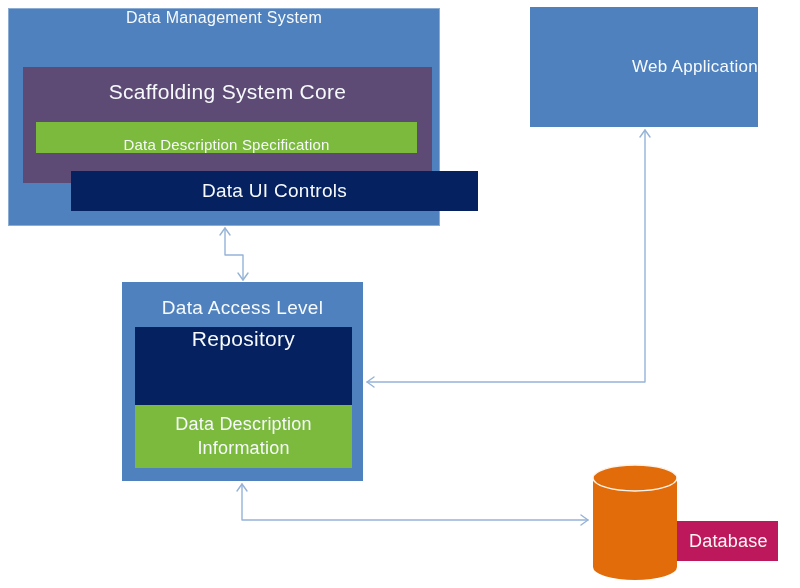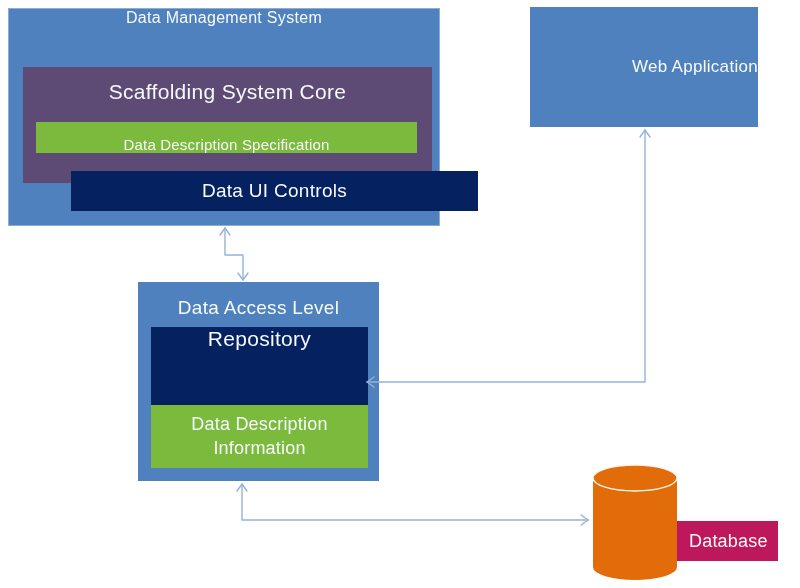--- a/index.html
+++ b/index.html
@@ -19,21 +19,21 @@
   .dds{left:13px;top:55px;width:381px;height:31px;background:#7BBA3C;
        display:flex;align-items:flex-end;justify-content:center;font-size:15px;letter-spacing:0.2px;}
   .duc{left:14px;top:162px;width:407px;height:40px;background:#05215F;
        display:flex;align-items:center;justify-content:center;font-size:19px;letter-spacing:0.3px;margin-left:48px;}
 
   
   .webapp{left:530px;top:7px;width:228px;height:120px;background:#4E81BD;
        display:flex;align-items:center;justify-content:flex-end;font-size:17px;letter-spacing:0.3px;}
 
   
-  .dal{left:138px;top:282px;width:241px;height:199px;background:#4E81BD;}
+  .dal{left:122px;top:282px;width:241px;height:199px;background:#4E81BD;}
   .dal > .node-title{padding-top:15px;font-size:19px;}
   .repo{left:13px;top:45px;width:217px;height:78px;background:#05215F;
        display:flex;align-items:flex-start;justify-content:center;font-size:21px;letter-spacing:0.3px;}
   .ddi{left:13px;top:123px;width:217px;height:63px;background:#7BBA3C;
        display:flex;align-items:center;justify-content:center;text-align:center;
        font-size:18px;line-height:1.3;letter-spacing:0.2px;padding:6px 18px;}
 
   
   .db-label{position:absolute;left:675px;top:521px;width:103px;height:40px;background:#be185d;
        color:#FBF7F2;display:flex;align-items:center;font-size:18px;padding-left:14px;

